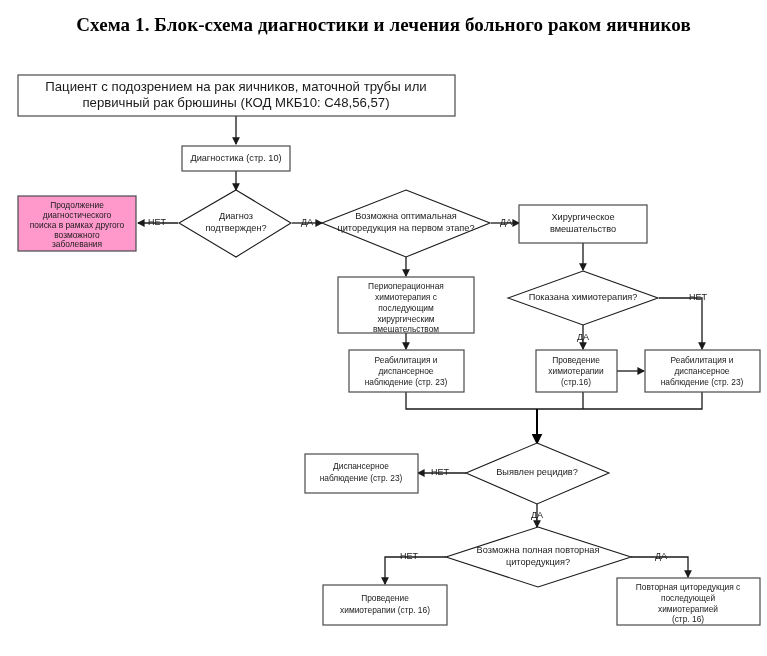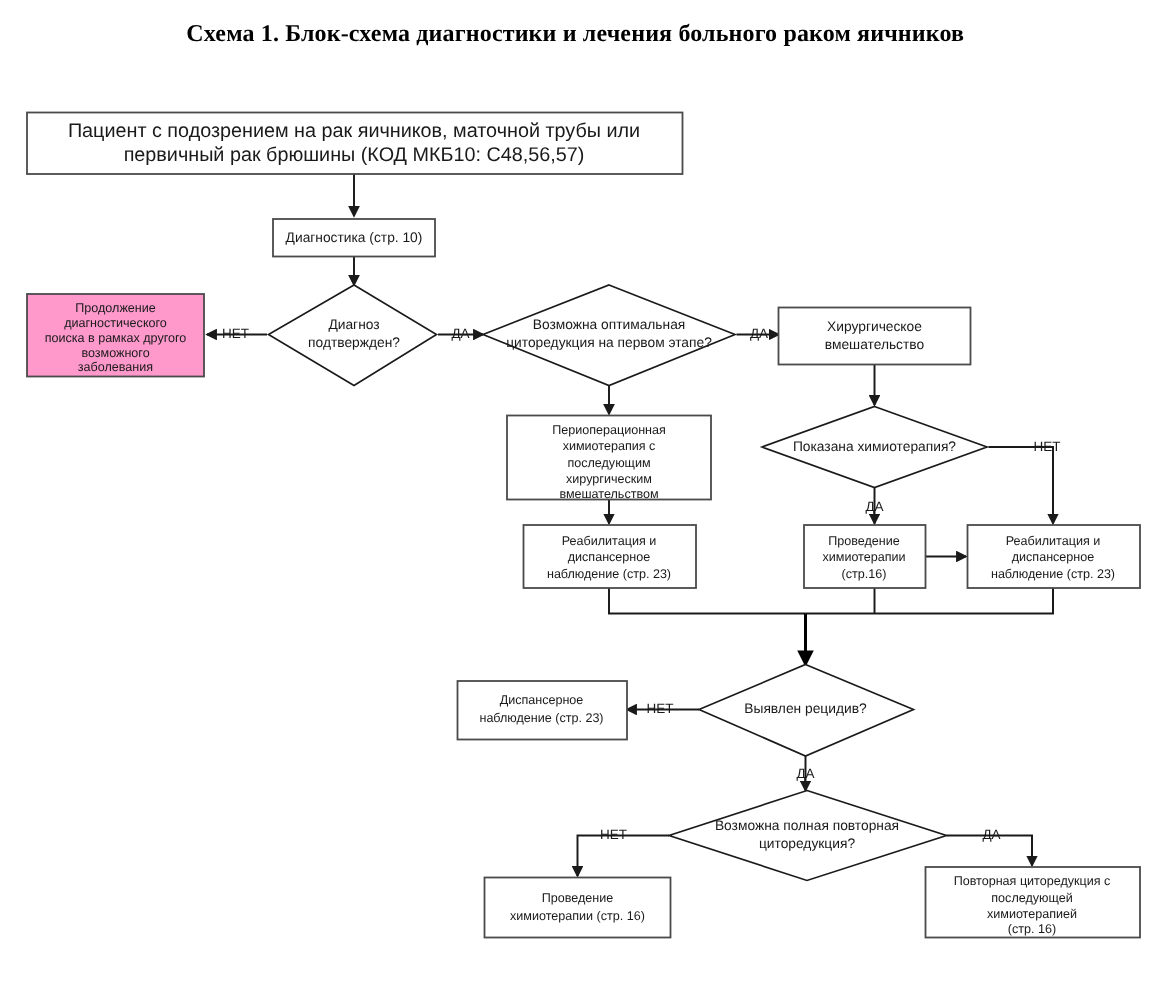--- a/index.html
+++ b/index.html
@@ -15,21 +15,21 @@
     overflow: hidden;
   }
   #chart-title {
     position: absolute;
     left: 0;
     top: 14px;
     width: 767px;
     text-align: center;
     font-family: "Liberation Serif", serif;
     font-weight: bold;
-    font-size: 16px;
+    font-size: 19px;
     color: #000;
     letter-spacing: 0.1px;
   }
   svg#flow {
     position: absolute;
     left: 0;
     top: 0;
   }
   .node-box {
     fill: #ffffff;

